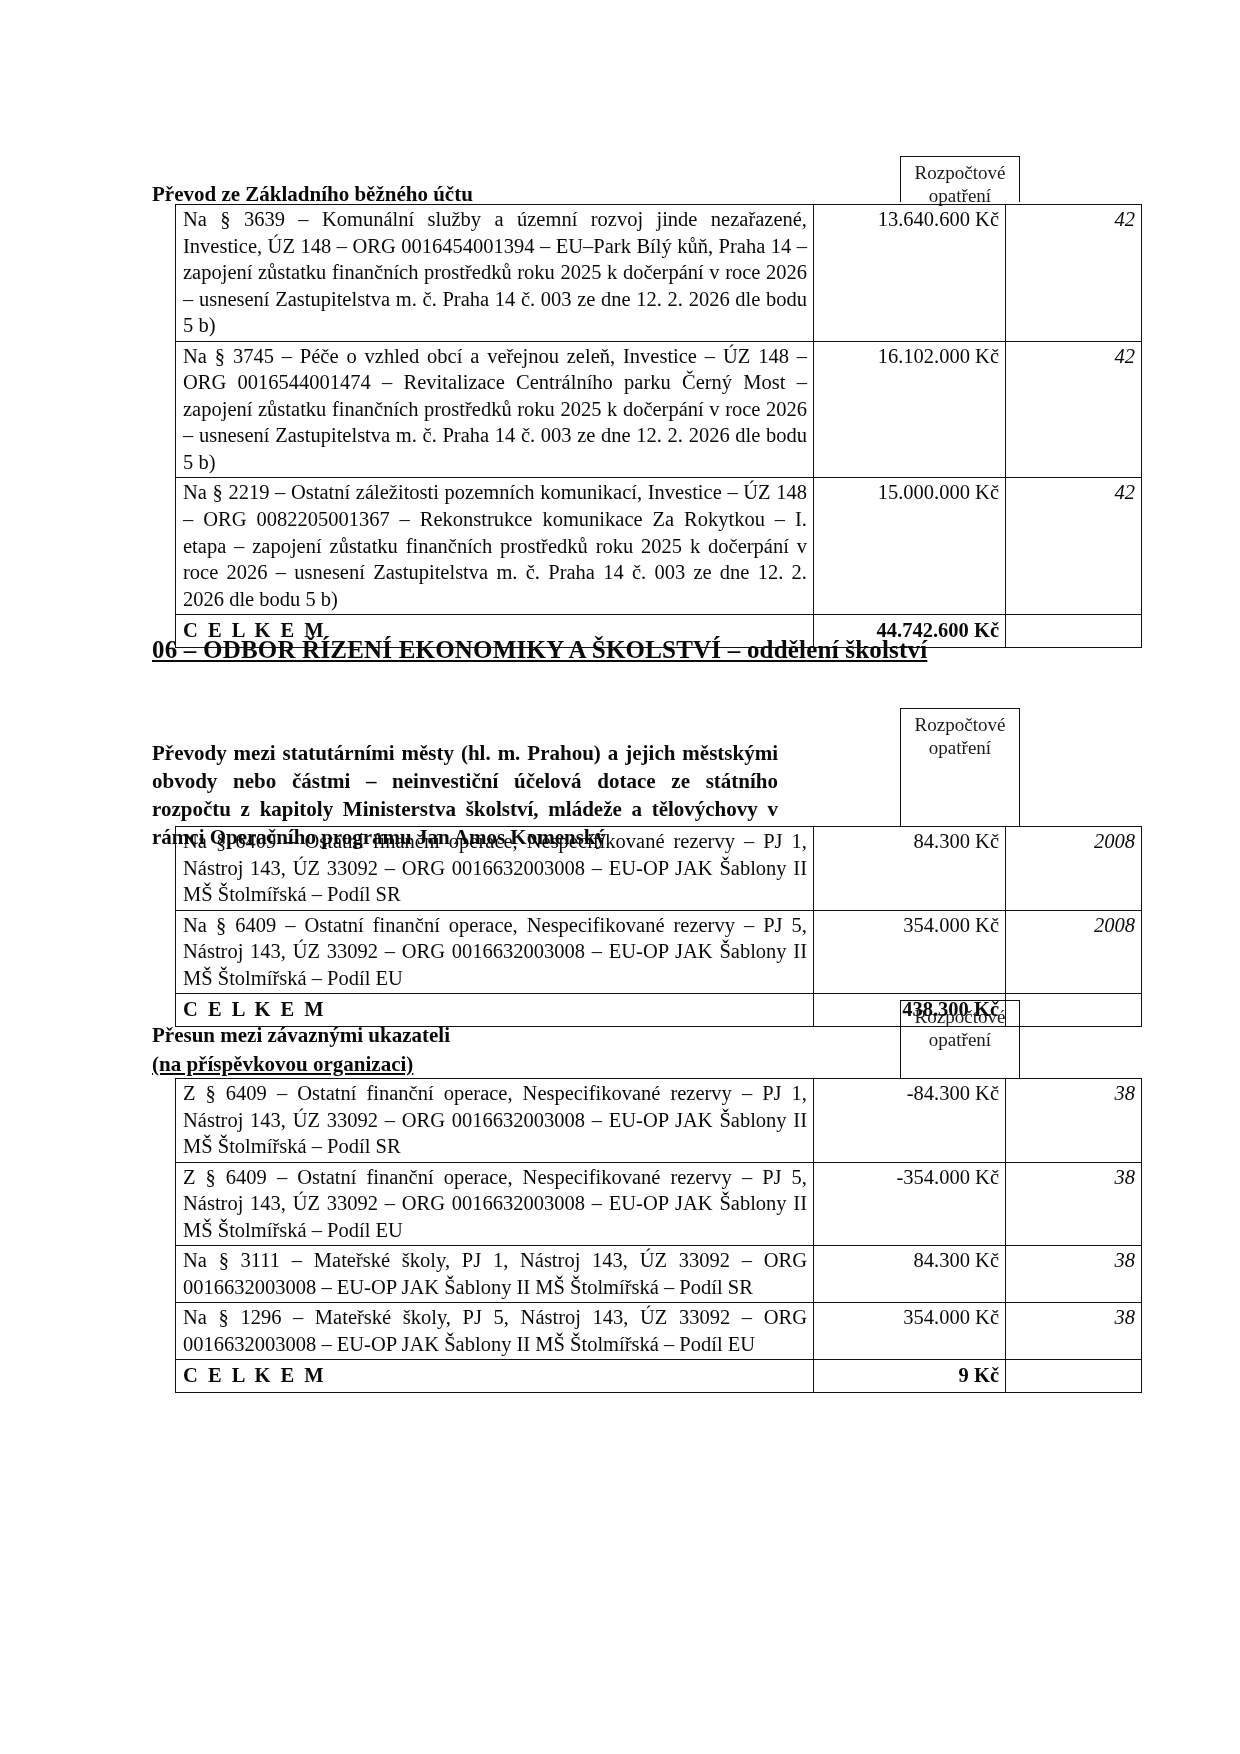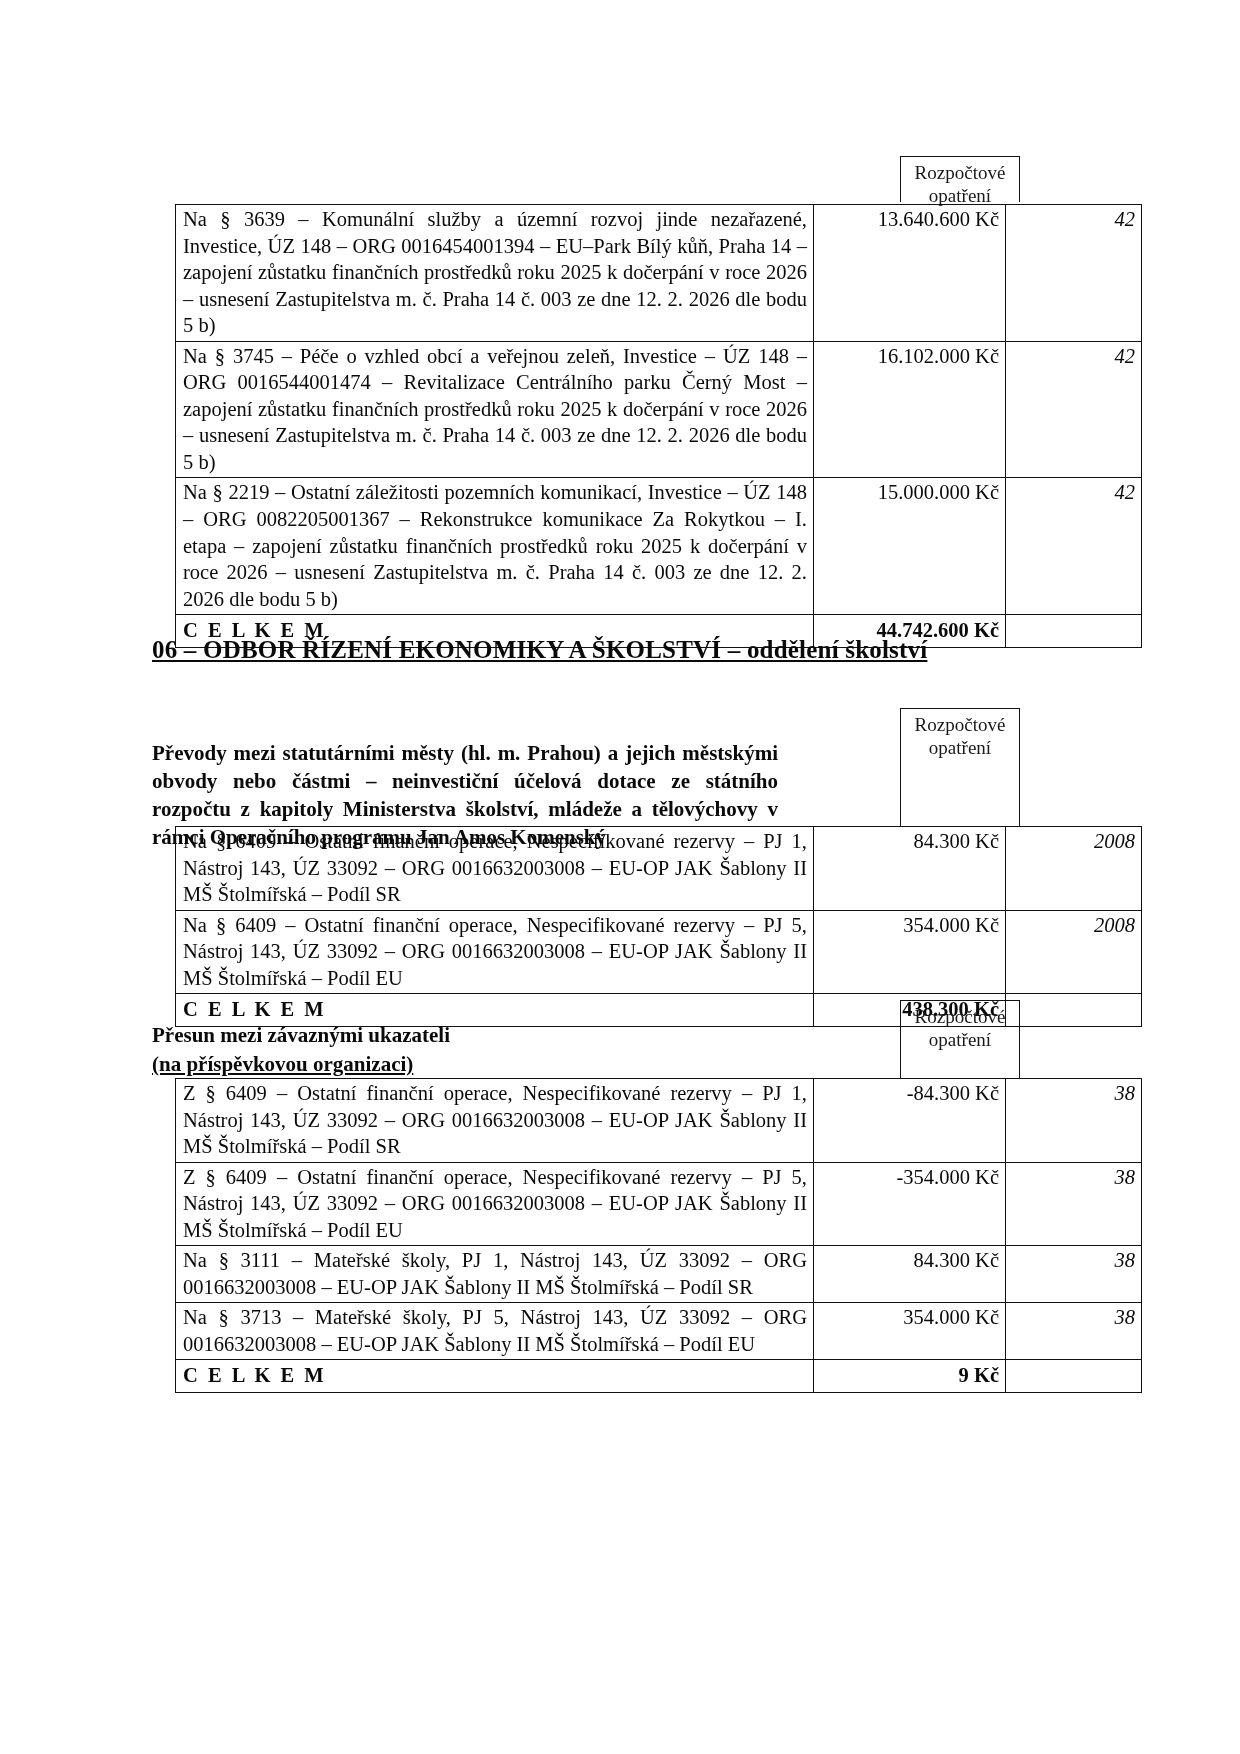--- a/index.html
+++ b/index.html
@@ -108,20 +108,21 @@
 </head>
 <body>
 
 <div class="page">
 
   <div class="hdr-box" style="left:900px; top:156px; width:120px; height:46px;">
     <span>Rozpočtové</span>
     <span class="l2">opatření</span>
   </div>
 
+  <div class="block caption" style="left:152px; top:181px; width:430px;">Převod ze Základního běžného účtu</div>
 
   <div class="block" style="left:152px; top:204px; width:924px;">
     <table class="budget">
       <tbody>
         <tr>
           <td class="desc">Na § 3639 – Komunální služby a územní rozvoj jinde nezařazené, Investice, ÚZ 148 – ORG 0016454001394 – EU–Park Bílý kůň, Praha 14 – zapojení zůstatku finančních prostředků roku 2025 k dočerpání v roce 2026 – usnesení Zastupitelstva m. č. Praha 14 č. 003 ze dne 12. 2. 2026 dle bodu 5 b)</td>
           <td class="amount">13.640.600 Kč</td>
           <td class="meas">42</td>
         </tr>
         <tr>
@@ -194,21 +195,21 @@
           <td class="desc">Z § 6409 – Ostatní finanční operace, Nespecifikované rezervy – PJ 5, Nástroj 143, ÚZ 33092 – ORG 0016632003008 – EU-OP JAK Šablony II MŠ Štolmířská – Podíl EU</td>
           <td class="amount">-354.000 Kč</td>
           <td class="meas">38</td>
         </tr>
         <tr>
           <td class="desc">Na § 3111 – Mateřské školy, PJ 1, Nástroj 143, ÚZ 33092 – ORG 0016632003008 – EU-OP JAK Šablony II MŠ Štolmířská – Podíl SR</td>
           <td class="amount">84.300 Kč</td>
           <td class="meas">38</td>
         </tr>
         <tr>
-          <td class="desc">Na § 3713 – Mateřské školy, PJ 5, Nástroj 143, ÚZ 33092 – ORG 0016632003008 – EU-OP JAK Šablony II MŠ Štolmířská – Podíl EU</td>
+          <td class="desc">Na § 1296 – Mateřské školy, PJ 5, Nástroj 143, ÚZ 33092 – ORG 0016632003008 – EU-OP JAK Šablony II MŠ Štolmířská – Podíl EU</td>
           <td class="amount">354.000 Kč</td>
           <td class="meas">38</td>
         </tr>
         <tr class="total">
           <td class="desc total-label">C E L K E M</td>
           <td class="amount total-amount">9 Kč</td>
           <td class="meas blank-meas"></td>
         </tr>
       </tbody>
     </table>

